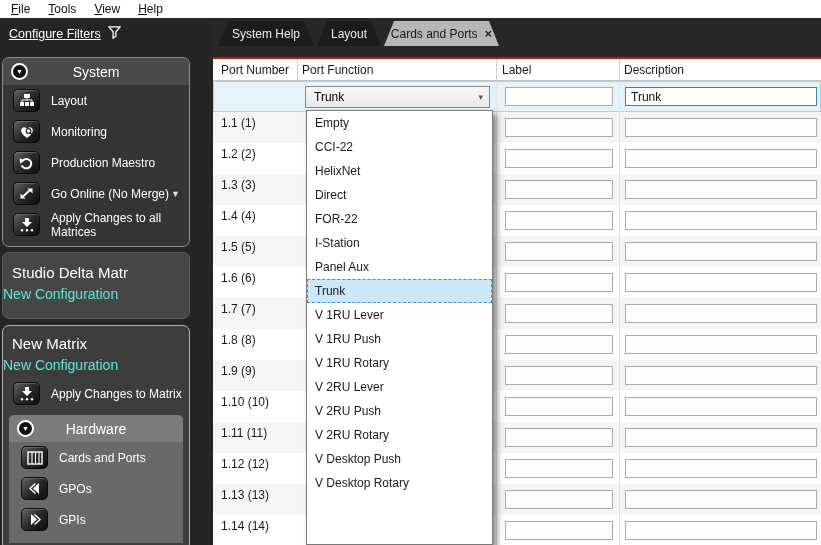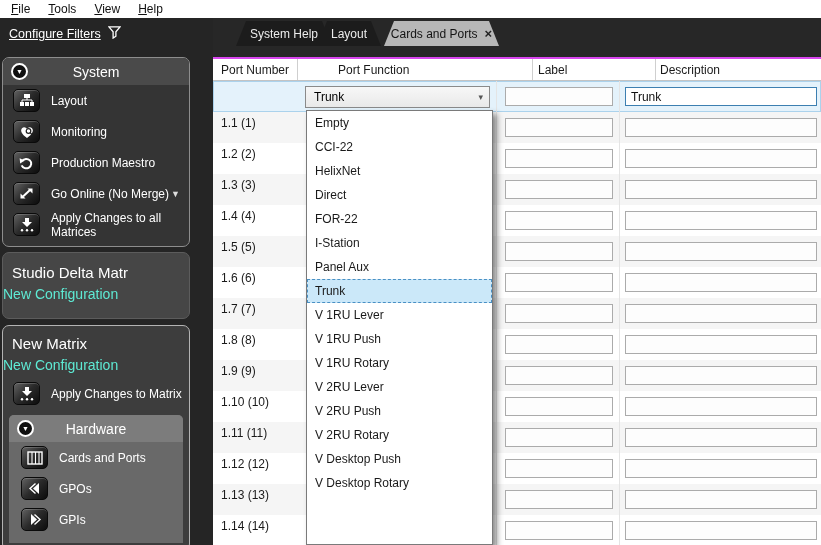--- a/index.html
+++ b/index.html
@@ -54,34 +54,34 @@
   
   .main { position:absolute; top:18px; left:213px; width:608px; height:527px; background:#272727; }
   .tabbar { position:absolute; top:0; left:0; width:608px; height:39px; background:#272727; }
   .tab {
     position:absolute; top:3px; height:25px;
     clip-path: polygon(10px 0, calc(100% - 10px) 0, 100% 100%, 0 100%);
     display:flex; align-items:center; justify-content:center;
     font-size:12px; color:#ececec; background:#1c1c1c;
     filter: drop-shadow(0 0 1px #8a8a8a); cursor:pointer;
   }
-  .tab-1 { left:23px;  width:96px; }
+  .tab-1 { left:5px;  width:96px; }
   .tab-2 { left:104px; width:64px; }
   .tab-3 { left:171px; width:115px; background:#b7b7b7; color:#141414; }
   .tab-close { margin-left:7px; font-weight:bold; font-size:13px; color:#222; line-height:1; }
 
   .table {
     position:absolute; top:39px; left:0; width:608px; height:488px;
-    background:#c4b5fd; border-top:2px solid #d946ef;
+    background:#c4b5fd; border-top:2px solid #b91c1c;
   }
   .thead { height:22px; display:flex; border-bottom:1px solid #c3c3c3; background:#fff;
     font-size:12px; color:#1a1a1a; }
   .th { display:flex; align-items:center; border-right:1px solid #cfcfcf; }
   .th-port { width:85px; padding-left:8px; }
-  .th-func { width:199px; padding-left:4px;margin-left:36px; }
+  .th-func { width:199px; padding-left:4px; }
   .th-label { width:123px; padding-left:5px; }
   .th-desc { flex:1; padding-left:4px; border-right:none; }
 
   .trow { height:31px; display:flex; font-size:12px; color:#1a1a1a; background:#fff; }
   .tbody .trow:nth-child(even) { background:#f5f5f5; }
   .trow.sel { background:#e4f2fb !important; box-shadow: inset 0 0 0 1px #abd2ec; }
   .c-port { width:85px; display:flex; align-items:center; padding-left:8px; border-right:1px solid #e4e4e4;margin-top:42px; }
   .c-func { width:199px; position:relative; border-right:1px solid #e4e4e4; }
   .c-label { width:123px; position:relative; border-right:1px solid #e4e4e4; }
   .c-desc { flex:1; position:relative; }

